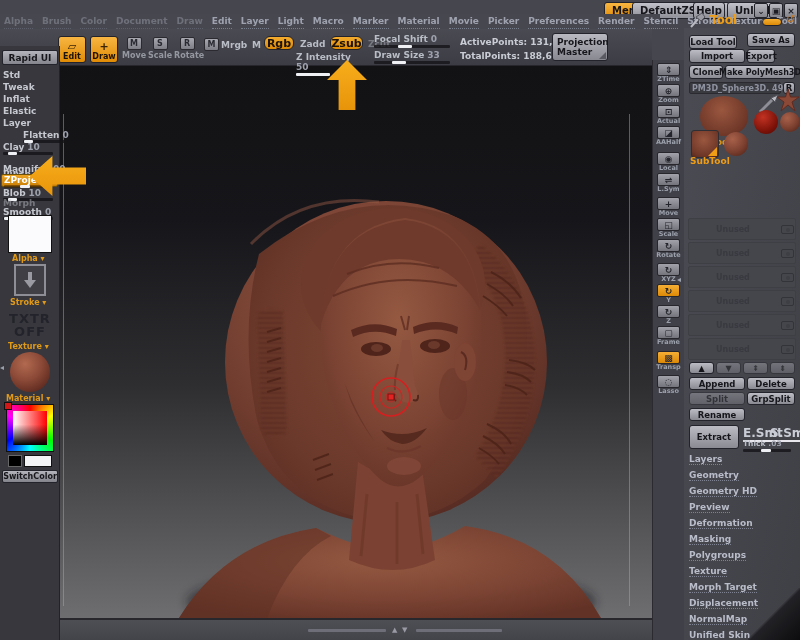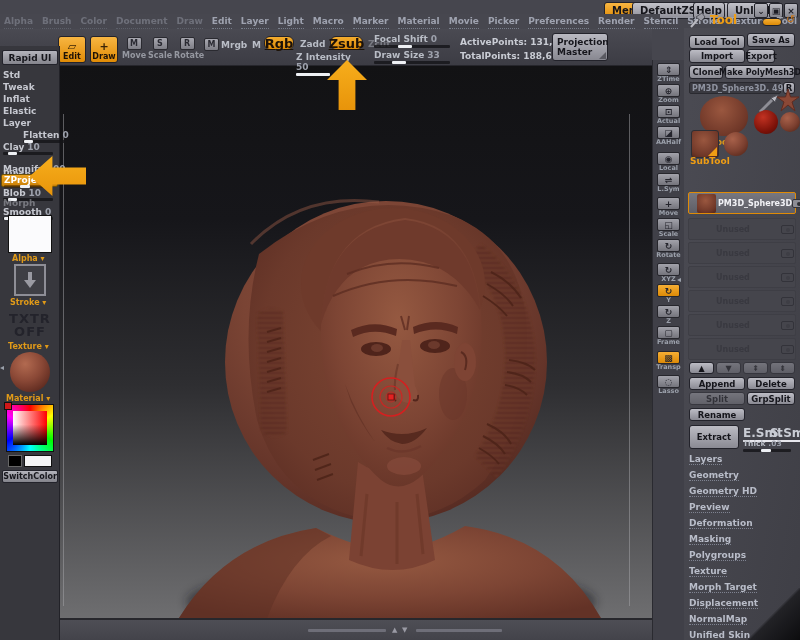--- a/index.html
+++ b/index.html
@@ -24,21 +24,21 @@
   
   .shelf{left:0;top:29px;width:652px;height:37px;background:linear-gradient(#4a4a52,#3c3c44);border-bottom:1px solid #26262c;}
   .tool-btn{border:1px solid #23232b;border-radius:3px;background:linear-gradient(#f8b642,#e08b06);
             color:#1d1207;font-weight:bold;display:flex;flex-direction:column;align-items:center;justify-content:flex-end;
             font-size:8px;padding:1px;}
   .tool-btn .glyph{font-size:11px;color:#3a2407;line-height:10px;}
   .mini-ic{width:15px;height:13px;background:linear-gradient(#a8a8b0,#7e7e86);border:1px solid #2a2a30;border-radius:2px;
            color:#2a2a32;font-size:8px;font-weight:bold;display:flex;align-items:center;justify-content:center;}
   .shelf-lbl{font-weight:bold;color:#b9bdc6;}
   .btn-flat{border:1px solid #23232b;border-radius:6px;background:linear-gradient(#f3ac2e,#dd8a06);
-            color:#1d1207;font-weight:bold;font-size:13px;display:flex;align-items:center;justify-content:center;text-decoration:underline;}
+            color:#1d1207;font-weight:bold;font-size:11px;display:flex;align-items:center;justify-content:center;}
   .slider{height:3px;background:rgba(20,20,24,.8);border-radius:1px;position:relative;}
   .slider i{position:absolute;top:0;height:3px;background:#eef0f4;border-radius:1px;}
   .pm-btn{background:linear-gradient(#b9b9c1,#888891);border:1px solid #23232b;border-radius:3px;
           color:#16161c;font-weight:bold;font-size:9px;line-height:10px;text-align:left;padding:3px 4px;position:relative;}
   .pm-btn:after{content:"";position:absolute;right:1px;bottom:1px;border-left:7px solid transparent;border-bottom:7px solid #5a5a62;}
   
   .sidebar{left:0;top:46px;width:60px;height:594px;background:#37373d;border-right:1px solid #222228;}
   .side-hdr{left:2px;top:4px;width:56px;height:15px;background:linear-gradient(#b4b4bc,#84848c);
             border:1px solid #23232b;border-radius:2px;color:#16161c;font-weight:bold;display:flex;align-items:center;justify-content:center;}
   .brush-row{left:3px;width:55px;height:11px;font-weight:bold;color:#c6c8d0;white-space:nowrap;}
@@ -435,21 +435,21 @@
 
   <div class="abs tpanel">
     <svg class="abs" style="left:5px;top:-16px;" width="18" height="16" viewBox="0 0 18 16">
       <path d="M2,15 L9,7" stroke="#b9b9c1" stroke-width="2" fill="none"></path>
       <path d="M7,5 L13,1 L16,5 L12,9 Z" fill="#9a9aa2" stroke="#55555d"></path>
     </svg>
     <span class="abs tp-hdr-title" style="left:26px;top:-15px;">Tool</span>
     <div class="abs" style="left:78px;top:-10px;width:20px;height:8px;border-radius:4px;background:linear-gradient(#f5ae34,#dd8a06);border:1px solid #23232b;"></div>
     <span class="abs" style="left:102px;top:-15px;color:#c87820;font-size:11px;">↺</span>
 
-    <div class="abs tp-btn" style="left:5px;top:7px;width:56px;height:14px;">Load Tool</div>
+    <div class="abs tp-btn" style="left:5px;top:7px;width:48px;height:14px;">Load Tool</div>
     <div class="abs tp-btn" style="left:63px;top:5px;width:48px;height:14px;">Save As</div>
     <div class="abs tp-btn" style="left:5px;top:21px;width:56px;height:14px;">Import</div>
     <div class="abs tp-btn" style="left:63px;top:21px;width:28px;height:14px;">Export</div>
     <div class="abs tp-btn" style="left:5px;top:37px;width:34px;height:14px;">Clone</div>
     <div class="abs tp-btn" style="left:41px;top:37px;width:70px;height:14px;font-size:8px;">Make PolyMesh3D</div>
     <div class="abs cur-tool" style="left:5px;top:54px;width:92px;height:12px;">
       <span>PM3D_Sphere3D.</span>&nbsp;<span>49</span>
       <span class="seg"></span>
     </div>
     <div class="abs tp-btn" style="left:99px;top:54px;width:12px;height:12px;">R</div>
@@ -462,25 +462,20 @@
     </svg>
     <svg class="abs" style="left:92px;top:60px;" width="24" height="26" viewBox="0 0 24 26">
       <path d="M12,1 L14.5,9 L23,9 L16,14 L19,23 L12,17 L5,23 L8,14 L1,9 L9.5,9 Z" fill="#8a4836" stroke="#5f2b20"></path>
     </svg>
     <div class="abs thumb-darkred" style="left:70px;top:82px;width:24px;height:24px;"></div>
     <div class="abs thumb-sphere" style="left:96px;top:84px;width:20px;height:20px;"></div>
     <div class="abs thumb-head sel-corner" style="left:7px;top:102px;width:28px;height:28px;border:1px solid #2e2e34;"></div>
     <div class="abs thumb-sphere" style="left:40px;top:104px;width:24px;height:24px;"></div>
 
     <span class="abs st-hdr" style="left:6px;top:128px;">SubTool</span>
-    <div class="abs st-row sel" style="top:164px;">
-      <div class="st-thumb thumb-head" style="margin-left:7px;"></div>
-      <span class="st-name">PM3D_Sphere3D</span>
-      <div class="eye"></div>
-    </div>
     <div class="abs st-row unused" style="top:190px;">
         <span class="st-name" style="margin-left:26px;">Unused</span>
         <div class="eye"></div>
       </div>
     <div class="abs st-row unused" style="top:214px;">
         <span class="st-name" style="margin-left:26px;">Unused</span>
         <div class="eye"></div>
       </div>
     <div class="abs st-row unused" style="top:238px;">
         <span class="st-name" style="margin-left:26px;">Unused</span>

